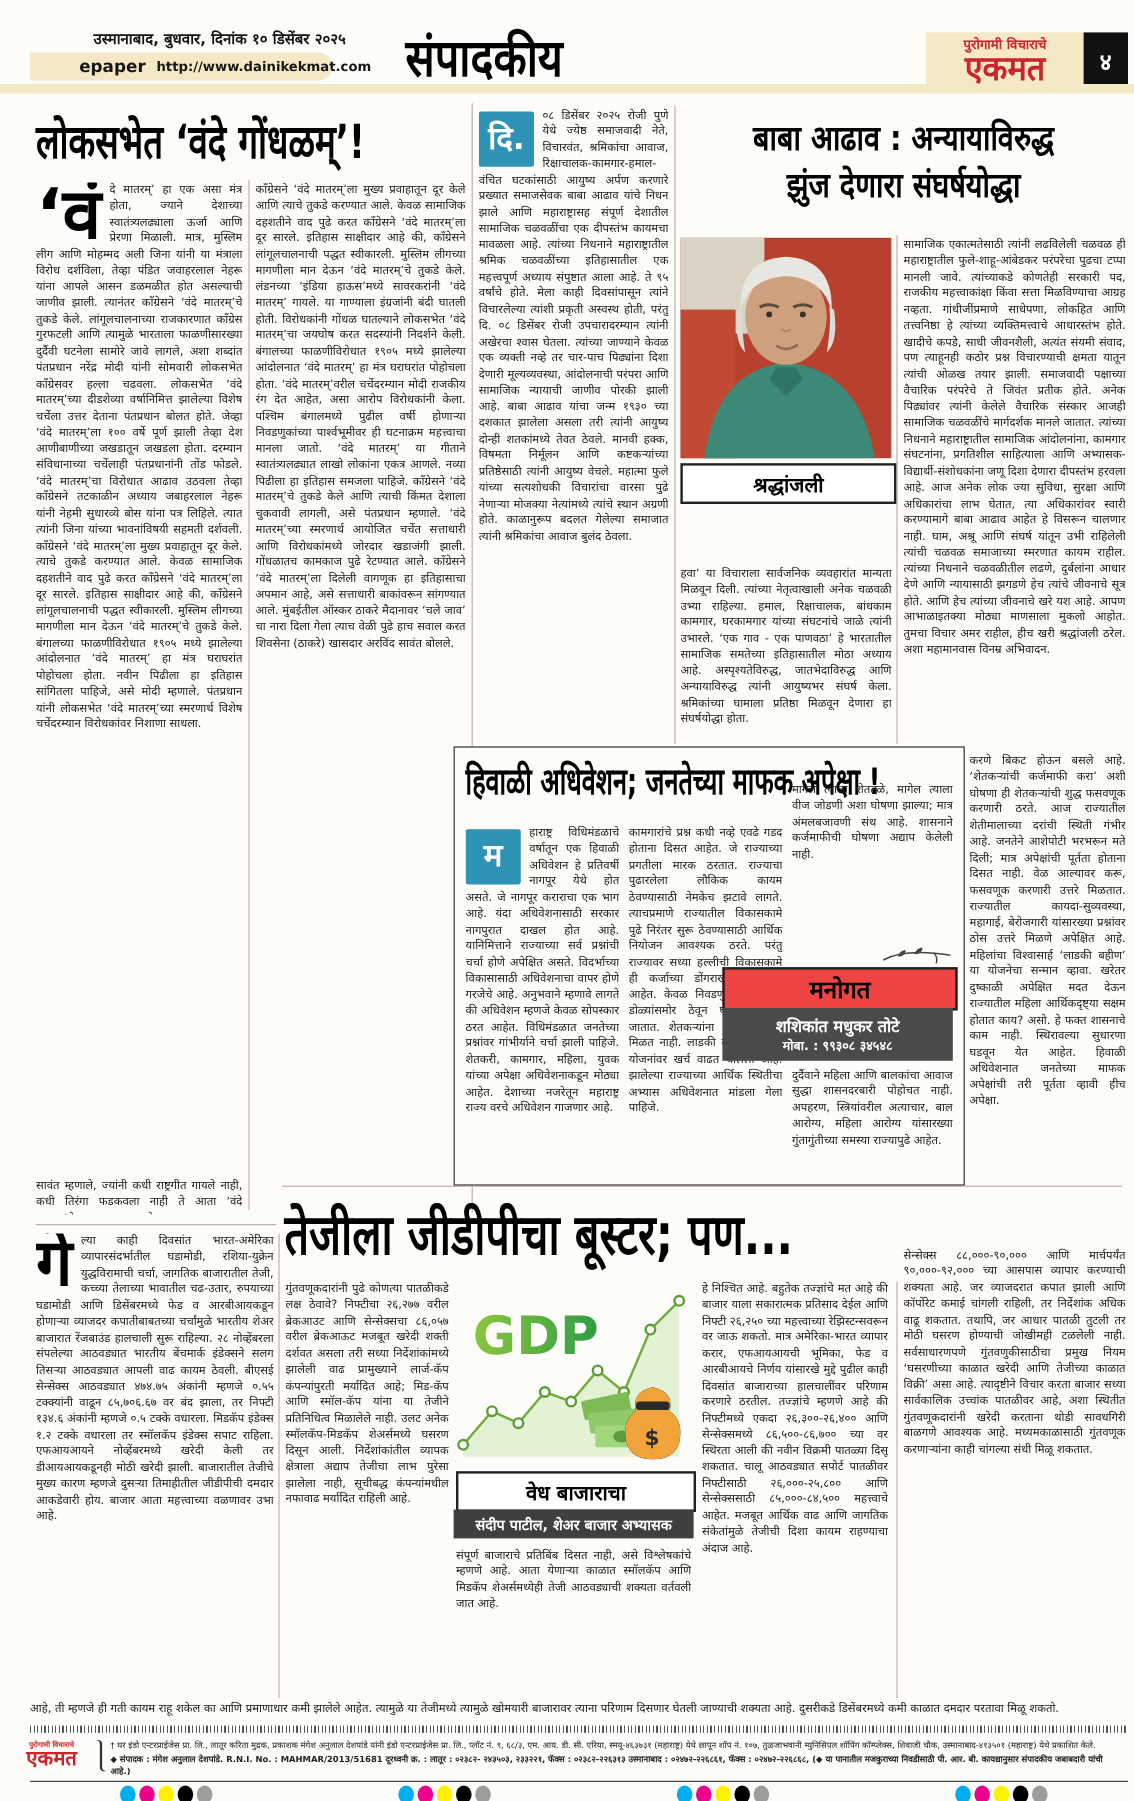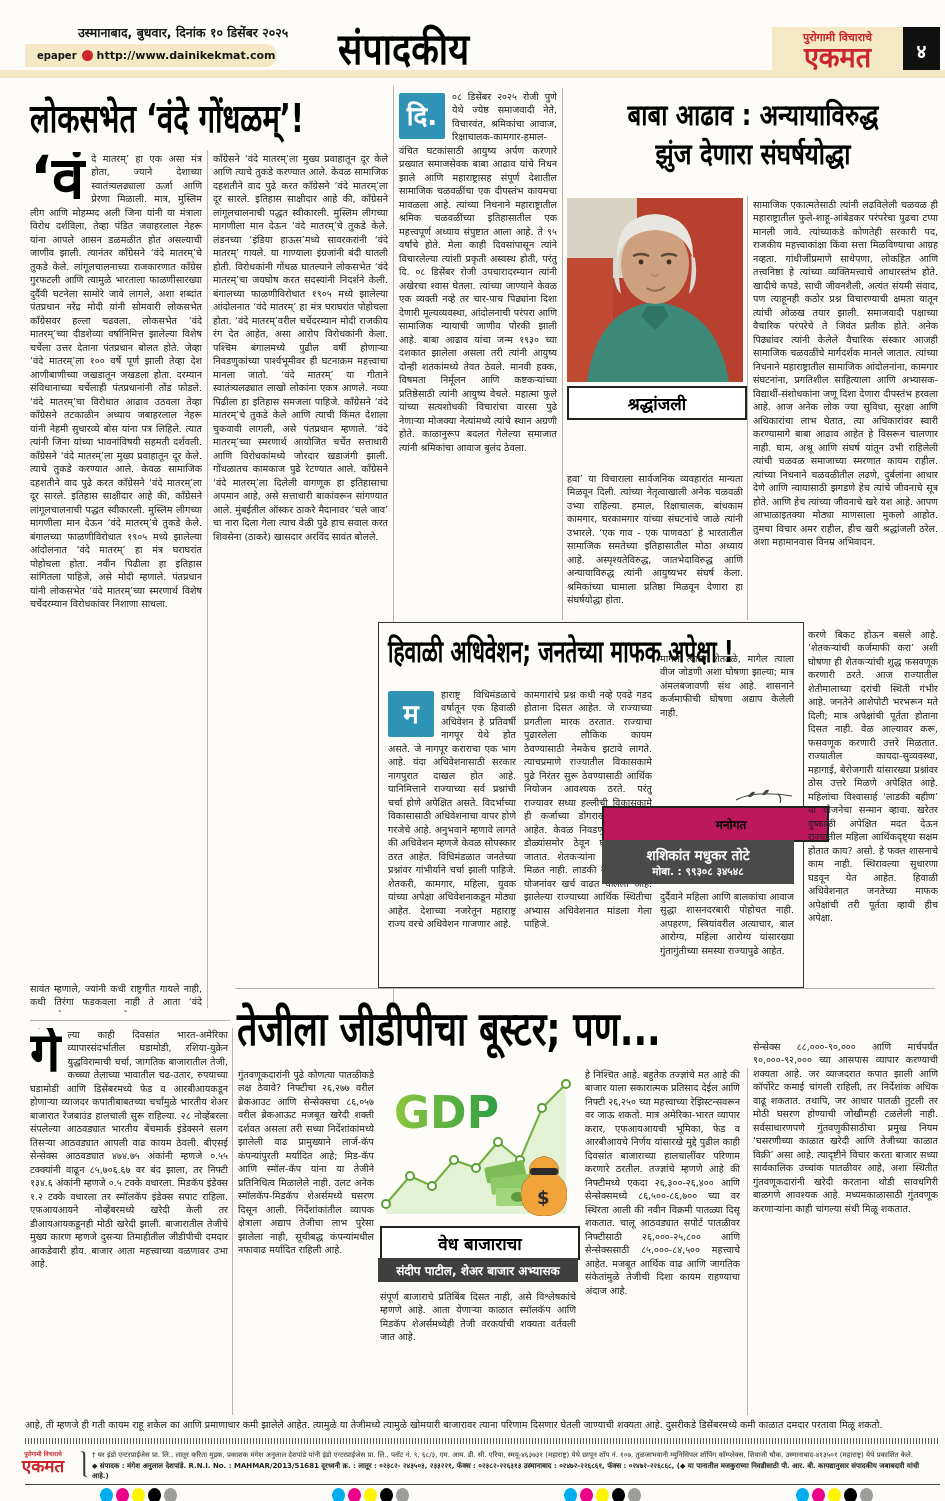--- a/index.html
+++ b/index.html
@@ -20,21 +20,21 @@
   .hatch{background:repeating-linear-gradient(90deg,#555 0,#555 1px,#fff 1px,#fff 3px);}
   .dot{display:inline-block;width:13px;height:15px;border-radius:50%;margin-right:3px;}
 </style>
 </head>
 <body>
 
 <div id="page">
 
   <div class="abs" style="left:30px;top:24px;font-size:12.5px;font-weight:bold;margin-left:48px;">उस्मानाबाद, बुधवार, दिनांक १० डिसेंबर २०२५</div>
   <div class="abs cream" style="left:25px;top:44px;width:240px;height:23px;border-radius:0 12px 12px 0;display:flex;align-items:center;padding-left:12px;">
-    <span style="font-size:10px;font-weight:bold;margin-right:5px;">epaper</span>
+    <span style="font-size:14px;font-weight:bold;margin-right:5px;margin-left:29px;">epaper</span>
     <span style="width:11px;height:11px;border-radius:50%;background:#c9252b;display:inline-block;margin-right:4px;"></span>
     <span style="font-size:11px;font-weight:bold;">http://www.dainikekmat.com</span>
   </div>
   <div class="abs headline" style="left:338px;top:18px;font-size:36px;transform:scaleY(1.2);">संपादकीय</div>
   <div class="abs cream" style="left:772px;top:27px;width:131px;height:48px;text-align:center;">
     <div style="font-size:11px;font-weight:bold;color:#c9252b;margin-top:2px;">पुरोगामी विचाराचे</div>
     <div style="font-size:27px;font-weight:bold;color:#c9252b;line-height:1;transform:scaleY(1.05);">एकमत</div>
   </div>
   <div class="abs" style="left:903px;top:27px;width:37px;height:48px;background:#111;color:#fff;display:flex;align-items:center;justify-content:center;font-size:19px;font-weight:bold;">४</div>
   <div class="abs cream" style="left:0;top:70px;width:945px;height:8px;"></div>
@@ -95,21 +95,21 @@
   <div class="abs body-txt" style="left:660px;top:652px;width:134px;height:110px;">मागेल त्याला शेततळे, मागेल त्याला वीज जोडणी अशा घोषणा झाल्या; मात्र अंमलबजावणी संथ आहे. शासनाने कर्जमाफीची घोषणा अद्याप केलेली नाही.</div>
 
   <div class="abs" style="left:602px;top:788px;width:192px;height:16px;text-align:right;">
     <svg width="60" height="16" viewBox="0 0 60 16">
         <path d="M2 12 Q20 2 58 8" stroke="#444" stroke-width="1.2" fill="none"></path>
         <path d="M14 9 q3 -6 7 -5 q-2 6 -7 5 Z" fill="#444"></path>
         <path d="M28 7 q3 -6 7 -5 q-2 6 -7 5 Z" fill="#444"></path>
         <path d="M44 6 q4 4 2 9" stroke="#444" stroke-width="1.2" fill="none"></path>
       </svg>
   </div>
-  <div class="abs label-box" style="left:602px;top:806px;width:192px;height:32px;font-size:12px;background:#be185d;padding-left:31px;">मनोगत</div>
+  <div class="abs label-box" style="left:602px;top:806px;width:192px;height:32px;font-size:20px;background:#ef4444;">मनोगत</div>
   <div class="abs author-bar" style="left:602px;top:840px;width:192px;height:44px;background:#4a4a4a;">
     <div style="font-size:13.5px;font-weight:bold;">शशिकांत मधुकर तोटे</div>
     <div style="font-size:10.5px;font-weight:bold;">मोबा. : ९९३०८ ३४५४८</div>
   </div>
   <div class="abs body-txt" style="left:660px;top:890px;width:134px;height:88px;">दुर्दैवाने महिला आणि बालकांचा आवाज सुद्धा शासनदरबारी पोहोचत नाही. अपहरण, स्त्रियांवरील अत्याचार, बाल आरोग्य, महिला आरोग्य यांसारख्या गुंतागुंतीच्या समस्या राज्यापुढे आहेत.</div>
   <div class="abs body-txt" style="left:808px;top:628px;width:130px;height:352px;">करणे बिकट होऊन बसले आहे. ‘शेतकऱ्यांची कर्जमाफी करा’ अशी घोषणा ही शेतकऱ्यांची शुद्ध फसवणूक करणारी ठरते. आज राज्यातील शेतीमालाच्या दरांची स्थिती गंभीर आहे. जनतेने आशेपोटी भरभरून मते दिली; मात्र अपेक्षांची पूर्तता होताना दिसत नाही. वेळ आल्यावर करू, फसवणूक करणारी उत्तरे मिळतात. राज्यातील कायदा-सुव्यवस्था, महागाई, बेरोजगारी यांसारख्या प्रश्नांवर ठोस उत्तरे मिळणे अपेक्षित आहे. महिलांचा विश्वासार्ह ‘लाडकी बहीण’ या योजनेचा सन्मान व्हावा. खरेतर दुष्काळी अपेक्षित मदत देऊन राज्यातील महिला आर्थिकदृष्ट्या सक्षम होतात काय? असो. हे फक्त शासनाचे काम नाही. स्थिरावल्या सुधारणा घडवून येत आहेत. हिवाळी अधिवेशनात जनतेच्या माफक अपेक्षांची तरी पूर्तता व्हावी हीच अपेक्षा.</div>
 
   <div class="abs headline" style="left:237px;top:996px;font-size:36px;transform:scaleY(1.3);">तेजीला जीडीपीचा बूस्टर; पण...</div>
   <div class="abs body-txt" style="left:30px;top:1028px;width:198px;height:387px;">
     <span class="dropcap-letter" style="font-size:54px;">गे</span><span>ल्या काही दिवसांत भारत-अमेरिका व्यापारसंदर्भातील घडामोडी, रशिया-युक्रेन युद्धविरामाची चर्चा, जागतिक बाजारातील तेजी, कच्च्या तेलाच्या भावातील चढ-उतार, रुपयाच्या घडामोडी आणि डिसेंबरमध्ये फेड व आरबीआयकडून होणाऱ्या व्याजदर कपातीबाबतच्या चर्चांमुळे भारतीय शेअर बाजारात रेंजबाउंड हालचाली सुरू राहिल्या. २८ नोव्हेंबरला संपलेल्या आठवड्यात भारतीय बेंचमार्क इंडेक्सने सलग तिसऱ्या आठवड्यात आपली वाढ कायम ठेवली. बीएसई सेन्सेक्स आठवड्यात ४७४.७५ अंकांनी म्हणजे ०.५५ टक्क्यांनी वाढून ८५,७०६.६७ वर बंद झाला, तर निफ्टी १३४.६ अंकांनी म्हणजे ०.५ टक्के वधारला. मिडकॅप इंडेक्स १.२ टक्के वधारला तर स्मॉलकॅप इंडेक्स सपाट राहिला. एफआयआयने नोव्हेंबरमध्ये खरेदी केली तर डीआयआयकडूनही मोठी खरेदी झाली. बाजारातील तेजीचे मुख्य कारण म्हणजे दुसऱ्या तिमाहीतील जीडीपीची दमदार आकडेवारी होय. बाजार आता महत्त्वाच्या वळणावर उभा आहे.</span>
@@ -147,21 +147,21 @@
       <path d="M150 112 Q146 96 164 92 Q182 96 178 112 Q190 120 186 138 Q182 152 164 152 Q146 152 142 138 Q138 120 150 112 Z" fill="#f0a festival43a"></path>
       <path d="M150 112 Q146 96 164 92 Q182 96 178 112 Q190 120 186 138 Q182 152 164 152 Q146 152 142 138 Q138 120 150 112 Z" fill="#f0a43a"></path>
       <rect x="150" y="104" width="28" height="7" rx="3" fill="#2b2b2b"></rect>
       <text x="157" y="140" font-size="18" font-weight="bold" fill="#2b2b2b" font-family="DejaVu Sans, sans-serif">$</text>
     </svg>
   </div>
   <div class="abs label-box" style="left:380px;top:1226px;width:196px;height:30px;font-size:17px;">वेध बाजाराचा</div>
   <div class="abs author-bar" style="left:378px;top:1258px;width:200px;height:24px;background:#3f3f3f;">
     <div style="font-size:12px;font-weight:bold;">संदीप पाटील, शेअर बाजार अभ्यासक</div>
   </div>
-  <div class="abs body-txt" style="left:380px;top:1290px;width:196px;height:125px;">संपूर्ण बाजाराचे प्रतिबिंब दिसत नाही, असे विश्लेषकांचे म्हणणे आहे. आता येणाऱ्या काळात स्मॉलकॅप आणि मिडकॅप शेअर्समध्येही तेजी वरकर्याची शक्यता वर्तवली जात आहे.</div>
+  <div class="abs body-txt" style="left:380px;top:1290px;width:196px;height:125px;">संपूर्ण बाजाराचे प्रतिबिंब दिसत नाही, असे विश्लेषकांचे म्हणणे आहे. आता येणाऱ्या काळात स्मॉलकॅप आणि मिडकॅप शेअर्समध्येही तेजी आठवड्याची शक्यता वर्तवली जात आहे.</div>
   <div class="abs body-txt" style="left:585px;top:1068px;width:155px;height:347px;">हे निश्चित आहे. बहुतेक तज्ज्ञांचे मत आहे की बाजार याला सकारात्मक प्रतिसाद देईल आणि निफ्टी २६,२५० च्या महत्त्वाच्या रेझिस्टन्सवरून वर जाऊ शकतो. मात्र अमेरिका-भारत व्यापार करार, एफआयआयची भूमिका, फेड व आरबीआयचे निर्णय यांसारखे मुद्दे पुढील काही दिवसांत बाजाराच्या हालचालींवर परिणाम करणारे ठरतील. तज्ज्ञांचे म्हणणे आहे की निफ्टीमध्ये एकदा २६,३००-२६,४०० आणि सेन्सेक्समध्ये ८६,५००-८६,७०० च्या वर स्थिरता आली की नवीन विक्रमी पातळ्या दिसू शकतात. चालू आठवड्यात सपोर्ट पातळीवर निफ्टीसाठी २६,०००-२५,८०० आणि सेन्सेक्ससाठी ८५,०००-८४,५०० महत्त्वाचे आहेत. मजबूत आर्थिक वाढ आणि जागतिक संकेतांमुळे तेजीची दिशा कायम राहण्याचा अंदाज आहे.</div>
   <div class="abs body-txt" style="left:753px;top:1040px;width:185px;height:375px;">सेन्सेक्स ८८,०००-९०,००० आणि मार्चपर्यंत ९०,०००-९२,००० च्या आसपास व्यापार करण्याची शक्यता आहे. जर व्याजदरात कपात झाली आणि कॉर्पोरेट कमाई चांगली राहिली, तर निर्देशांक अधिक वाढू शकतात. तथापि, जर आधार पातळी तुटली तर मोठी घसरण होण्याची जोखीमही टळलेली नाही. सर्वसाधारणपणे गुंतवणुकीसाठीचा प्रमुख नियम ‘घसरणीच्या काळात खरेदी आणि तेजीच्या काळात विक्री’ असा आहे. त्यादृष्टीने विचार करता बाजार सध्या सार्वकालिक उच्चांक पातळीवर आहे, अशा स्थितीत गुंतवणूकदारांनी खरेदी करताना थोडी सावधगिरी बाळगणे आवश्यक आहे. मध्यमकाळासाठी गुंतवणूक करणाऱ्यांना काही चांगल्या संधी मिळू शकतात.</div>
 
   <div class="abs body-txt" style="left:25px;top:1418px;width:915px;height:14px;white-space:nowrap;">आहे, ती म्हणजे ही गती कायम राहू शकेल का आणि प्रमाणाधार कमी झालेले आहेत. त्यामुळे या तेजीमध्ये त्यामुळे खोमयारी बाजारावर त्याना परिणाम दिसणार घेतली जाण्याची शक्यता आहे. दुसरीकडे डिसेंबरमध्ये कमी काळात दमदार परतावा मिळू शकतो.</div>
   <div class="abs hatch" style="left:25px;top:1438px;width:915px;height:6px;"></div>
   <div class="abs" style="left:8px;top:1450px;width:70px;text-align:center;">
     <div style="font-size:6px;font-weight:bold;color:#c9252b;">पुरोगामी विचाराचे</div>
     <div style="font-size:17px;font-weight:bold;color:#c9252b;line-height:1;">एकमत</div>
   </div>
   <div class="abs" style="left:78px;top:1448px;font-size:26px;color:#333;">⎱</div>

